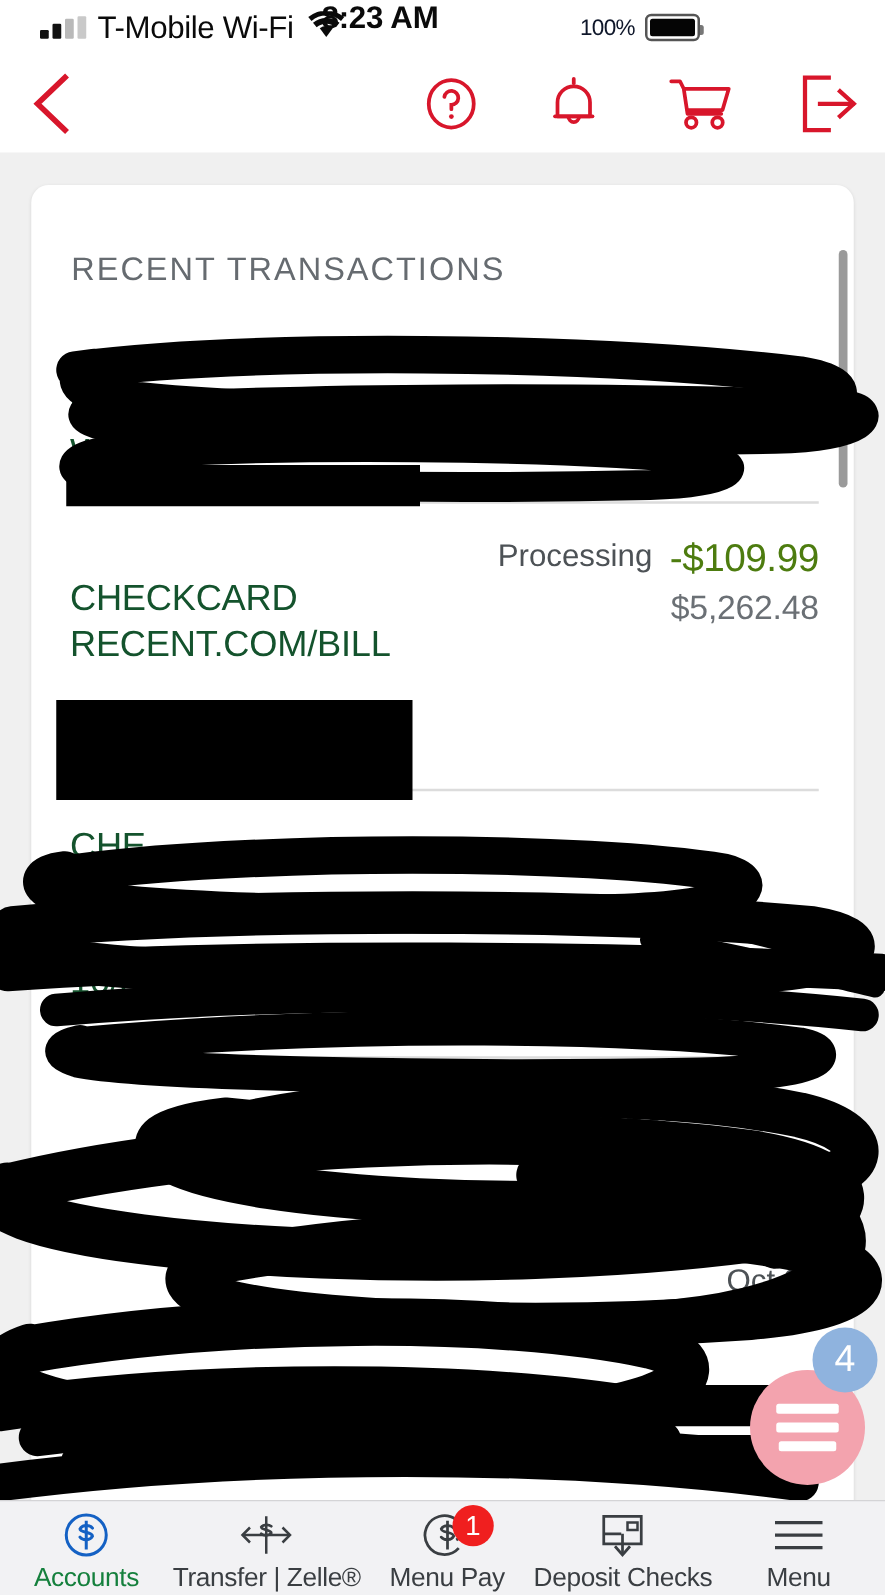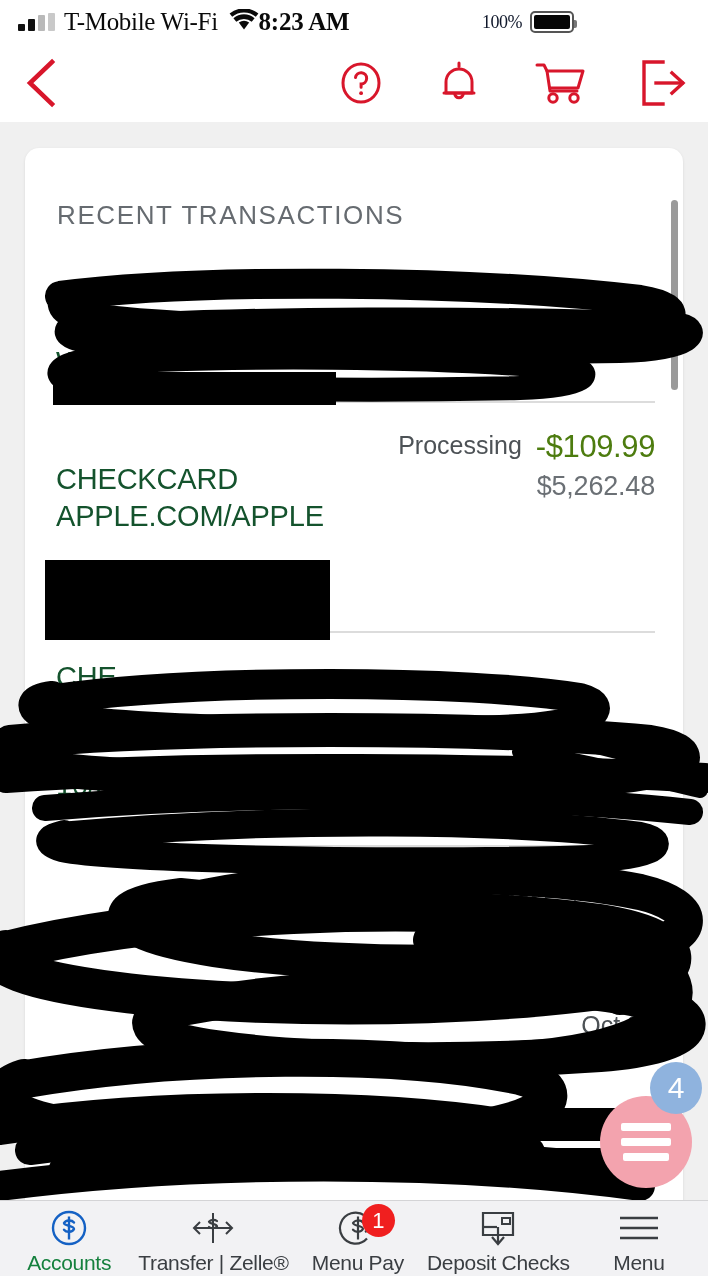--- a/index.html
+++ b/index.html
@@ -8,37 +8,36 @@
     font-family:"Liberation Sans", sans-serif;
     background:#ffffff;
     overflow:hidden;
     position:relative;
   }
 
   
   .status-bar{
     height:44px; width:592px;
     display:flex; align-items:center;
-    padding:0 18px;
+    padding:0 32px;
     background:#ffffff;
     position:relative;
-    font-family:Liberation Serif, serif;
   }
   .sb-left{ display:flex; align-items:center; gap:9px; }
   .signal{ display:flex; align-items:flex-end; gap:3px; height:18px; }
   .signal i{ display:block; width:7px; background:#111; border-radius:1px; }
   .signal i:nth-child(1){ height:7px; }
   .signal i:nth-child(2){ height:12px; }
   .signal i:nth-child(3){ height:16px; background:#b9b9b9; }
   .signal i:nth-child(4){ height:18px; background:#c9c9c9; }
   .carrier{ font-size:25px; color:#0a0a0a; letter-spacing:-0.3px; }
   .wifi{ margin-left:2px; }
   .sb-center{
     position:absolute; left:16px; right:0; top:0; height:44px;
-    display:flex; align-items:center; justify-content:center;
+    display:flex; justify-content:center;
     pointer-events:none;
   }
   .clock{ font-size:25px; font-weight:600; color:#0a0a0a; letter-spacing:-0.2px; }
   .sb-right{ margin-left:auto; display:flex; align-items:center; gap:8px; }
   .batt-pct{ font-size:18px; color:#0f172a; letter-spacing:-0.5px; }
   .batt{
     width:44px; height:22px; border:2px solid #555;
     border-radius:5px; padding:2px; position:relative;
   }
   .batt::after{
@@ -251,21 +250,21 @@
           </div>
         </div>
       </div>
       <div class="divider"></div>
 
       <div class="txn" style="min-height:228px;">
         <div class="txn-row">
           <div class="txn-left">
             <div class="txn-status">Processing</div>
             <div class="txn-desc">CHECKCARD</div>
-            <div class="txn-desc">APPLE.COM/APPLE</div>
+            <div class="txn-desc">RECENT.COM/BILL</div>
           </div>
           <div class="txn-right">
             <div class="txn-amount">-$109.99</div>
             <div class="txn-balance">$5,262.48</div>
           </div>
         </div>
       </div>
       <div class="divider"></div>
 
       <div class="txn" style="min-height:212px;">

